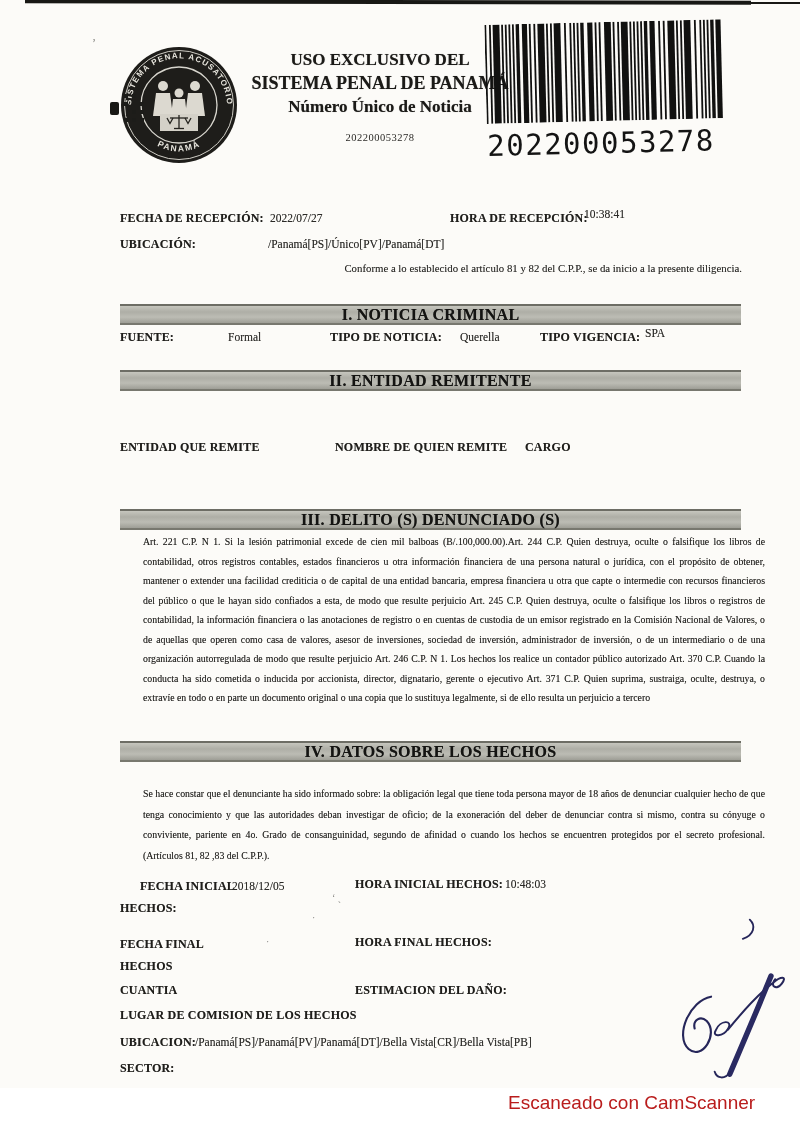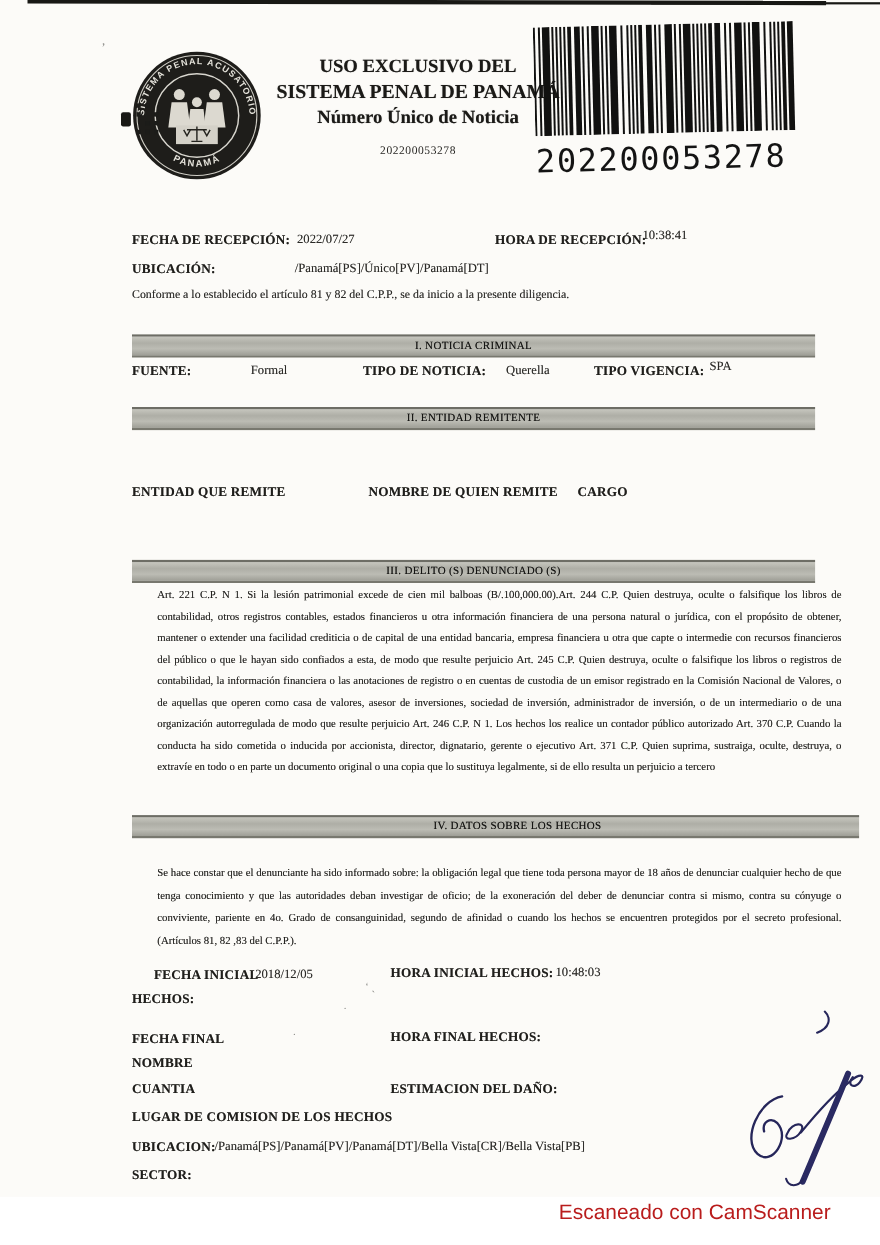--- a/index.html
+++ b/index.html
@@ -17,21 +17,21 @@
     position:absolute; font-size:11.5px; color:#2b2a27;
     text-shadow:0 0 .5px rgba(40,40,40,.45); white-space:nowrap;
   }
   .secbar {
     position:absolute; left:120px; width:621px; height:17px;
     background:linear-gradient(180deg,#c6c6be 0%,#aeaea6 35%,#bcbcb4 65%,#9e9e96 100%);
     border-top:2px solid #6d6d65; border-bottom:2px solid #78786f;
     display:flex; align-items:center; justify-content:center;
   }
   .secbar span {
-    font-weight:normal; font-size:10px; color:#141412; letter-spacing:.3px;
+    font-weight:bold; font-size:16px; color:#141412; letter-spacing:.3px;
     text-shadow:0 0 .6px rgba(20,20,20,.6); white-space:nowrap;
   }
   .para {
     position:absolute; left:120px; width:622px; text-align:justify;
     font-size:9.8px; color:#242320; text-shadow:0 0 .5px rgba(40,40,40,.5);margin-left:23px;
   }
   .title-block { position:absolute; left:242px; top:48px; width:276px; text-align:center; }
   .title-l { font-weight:bold; color:#1b1a17; text-shadow:0 0 .7px rgba(25,25,25,.55); }
   .scan-edge { position:absolute; background:#181815; }
   .barcode-wrap { position:absolute; left:486px; top:22px; width:240px; transform:rotate(-1.4deg); }
@@ -163,21 +163,21 @@
       </svg>
     <div class="barcode-num">202200053278</div>
   </div>
 
   <span class="lbl" style="left:120px; top:211px;">FECHA DE RECEPCIÓN:</span>
   <span class="val" style="left:270px; top:212px;">2022/07/27</span>
   <span class="lbl" style="left:450px; top:211px;">HORA DE RECEPCIÓN:</span>
   <span class="val" style="left:584px; top:208px;">10:38:41</span>
   <span class="lbl" style="left:120px; top:237px;">UBICACIÓN:</span>
   <span class="val" style="left:268px; top:238px;">/Panamá[PS]/Único[PV]/Panamá[DT]</span>
-  <div class="val" style="left:120px; top:262px; width:622px; text-align:left; font-size:10.8px;">Conforme a lo establecido el artículo 81 y 82 del C.P.P., se da inicio a la presente diligencia.</div>
+  <div class="val" style="left:120px; top:262px; width:622px; text-align:right; font-size:10.8px;">Conforme a lo establecido el artículo 81 y 82 del C.P.P., se da inicio a la presente diligencia.</div>
 
   <div class="secbar" style="top:304px;">
     <span>I. NOTICIA CRIMINAL</span>
   </div>
   <span class="lbl" style="left:120px; top:330px;">FUENTE:</span>
   <span class="val" style="left:228px; top:331px;">Formal</span>
   <span class="lbl" style="left:330px; top:330px;">TIPO DE NOTICIA:</span>
   <span class="val" style="left:460px; top:331px;">Querella</span>
   <span class="lbl" style="left:540px; top:330px;">TIPO VIGENCIA:</span>
   <span class="val" style="left:645px; top:327px;">SPA</span>
@@ -187,37 +187,37 @@
   </div>
   <span class="lbl" style="left:120px; top:440px;">ENTIDAD QUE REMITE</span>
   <span class="lbl" style="left:335px; top:440px;">NOMBRE DE QUIEN REMITE</span>
   <span class="lbl" style="left:525px; top:440px;">CARGO</span>
 
   <div class="secbar" style="top:509px;">
     <span>III. DELITO (S) DENUNCIADO (S)</span>
   </div>
   <div class="para" style="top:532px; line-height:19.5px;">Art. 221 C.P. N 1. Si la lesión patrimonial excede de cien mil balboas (B/.100,000.00).Art. 244 C.P. Quien destruya, oculte o falsifique los libros de contabilidad, otros registros contables, estados financieros u otra información financiera de una persona natural o jurídica, con el propósito de obtener, mantener o extender una facilidad crediticia o de capital de una entidad bancaria, empresa financiera u otra que capte o intermedie con recursos financieros del público o que le hayan sido confiados a esta, de modo que resulte perjuicio Art. 245 C.P. Quien destruya, oculte o falsifique los libros o registros de contabilidad, la información financiera o las anotaciones de registro o en cuentas de custodia de un emisor registrado en la Comisión Nacional de Valores, o de aquellas que operen como casa de valores, asesor de inversiones, sociedad de inversión, administrador de inversión, o de un intermediario o de una organización autorregulada de modo que resulte perjuicio Art. 246 C.P. N 1. Los hechos los realice un contador público autorizado Art. 370 C.P. Cuando la conducta ha sido cometida o inducida por accionista, director, dignatario, gerente o ejecutivo Art. 371 C.P. Quien suprima, sustraiga, oculte, destruya, o extravíe en todo o en parte un documento original o una copia que lo sustituya legalmente, si de ello resulta un perjuicio a tercero</div>
 
-  <div class="secbar" style="top:741px;padding-left:40px;">
+  <div class="secbar" style="top:741px;">
     <span>IV. DATOS SOBRE LOS HECHOS</span>
   </div>
   <div class="para" style="top:784px; line-height:20.5px;">Se hace constar que el denunciante ha sido informado sobre: la obligación legal que tiene toda persona mayor de 18 años de denunciar cualquier hecho de que tenga conocimiento y que las autoridades deban investigar de oficio; de la exoneración del deber de denunciar contra si mismo, contra su cónyuge o conviviente, pariente en 4o. Grado de consanguinidad, segundo de afinidad o cuando los hechos se encuentren protegidos por el secreto profesional. (Artículos 81, 82 ,83 del C.P.P.).</div>
 
   <span class="lbl" style="left:120px; top:879px;margin-left:20px;">FECHA INICIAL</span>
   <span class="lbl" style="left:120px; top:901px;">HECHOS:</span>
   <span class="val" style="left:220px; top:880px;margin-left:12px;">2018/12/05</span>
   <span class="lbl" style="left:355px; top:877px;">HORA INICIAL HECHOS:</span>
   <span class="val" style="left:505px; top:878px;">10:48:03</span>
 
   <span class="mark" style="left:332px; top:892px;">‘ ˎ</span>
   <span class="mark" style="left:312px; top:912px;">·</span>
   <span class="mark" style="left:266px; top:936px;">·</span>
 
   <span class="lbl" style="left:120px; top:937px;">FECHA FINAL</span>
-  <span class="lbl" style="left:120px; top:959px;">NOMBRE</span>
+  <span class="lbl" style="left:120px; top:959px;">HECHOS</span>
   <span class="lbl" style="left:355px; top:935px;">HORA FINAL HECHOS:</span>
 
   <span class="lbl" style="left:120px; top:983px;">CUANTIA</span>
   <span class="lbl" style="left:355px; top:983px;">ESTIMACION DEL DAÑO:</span>
 
   <span class="lbl" style="left:120px; top:1008px;">LUGAR DE COMISION DE LOS HECHOS</span>
   <span class="lbl" style="left:120px; top:1035px;">UBICACION:</span>
   <span class="val" style="left:195px; top:1036px;">/Panamá[PS]/Panamá[PV]/Panamá[DT]/Bella Vista[CR]/Bella Vista[PB]</span>
   <span class="lbl" style="left:120px; top:1061px;">SECTOR:</span>
 

